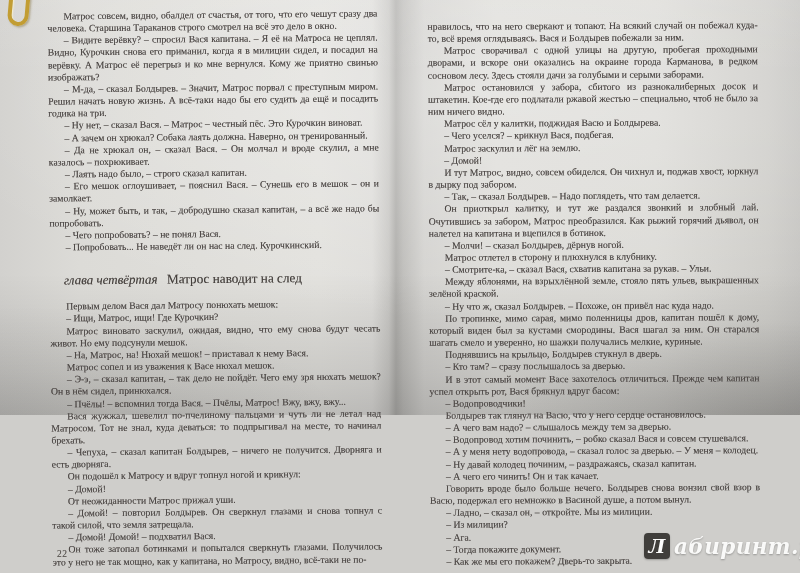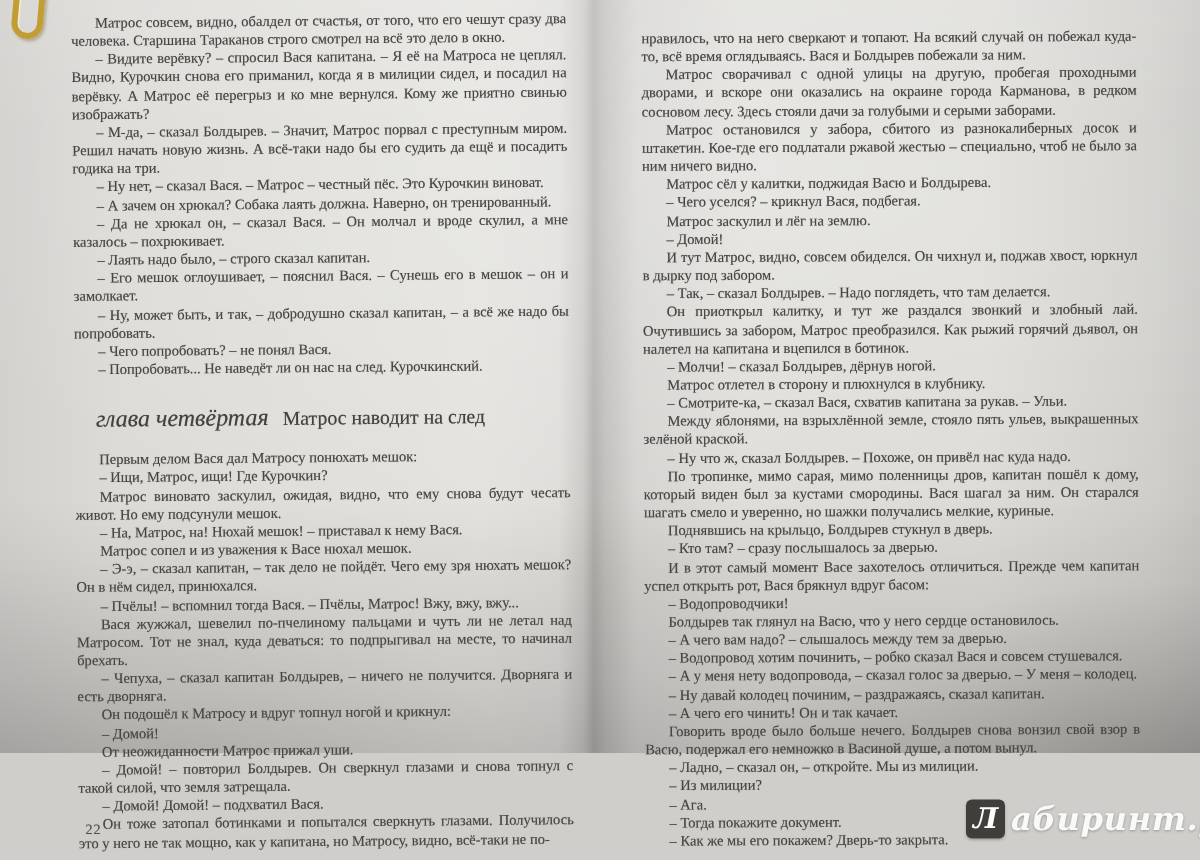--- a/index.html
+++ b/index.html
@@ -1,39 +1,39 @@
 <!DOCTYPE html>
 <html><head>
 <meta charset="utf-8">
 <style>
   html,body{margin:0;padding:0;}
   body{width:800px;height:573px;overflow:hidden;background:#cfcecb;}
   .photo{
-    position:relative;width:800px;height:502px;
+    position:relative;width:800px;height:415px;
     font-family:"Liberation Serif","DejaVu Serif",serif;
     background:
       radial-gradient(46% 34% at 97% 103%, rgba(30,28,26,0.20), rgba(30,28,26,0) 75%),
       radial-gradient(60% 45% at 2% 105%, rgba(30,28,26,0.10), rgba(30,28,26,0) 70%),
       linear-gradient(to bottom, rgba(255,255,255,0.10) 0%, rgba(255,255,255,0) 18%, rgba(0,0,0,0) 66%, rgba(0,0,0,0.10) 90%, rgba(0,0,0,0.16) 100%),
       radial-gradient(120% 90% at 63% 22%, rgba(255,255,255,0.30), rgba(255,255,255,0) 62%),
       linear-gradient(to right,
         #d2d1ce 0%, #dcdbd7 10%, #e2e1dd 40%, #dedddA 46.5%,
         #c9c8c5 48.6%, #aeadaa 49.5%, #bdbcb9 50.4%, #d3d2cf 53%,
         #dddcd8 62%, #dbdad6 82%, #cecdc9 96%, #c6c5c2 100%);
   }
   .page-text{
     position:absolute;color:#4a4543;font-size:9.7px;line-height:12.15px;
     text-align:justify;text-shadow:0 0 0.5px rgba(74,69,67,0.55);
   }
   .page-left{left:50px;top:9px;width:330px;transform:rotate(-0.55deg);}
   .page-right{left:429px;top:20px;width:330px;transform:rotate(-0.3deg);}
   p.para{margin:0;text-indent:16px;}
   p.para.ni{text-indent:0;}
   .chapter{margin:21px 0 13px 0;padding-left:14px;color:#45403d;color:#45403d;white-space:nowrap;}
-  .kicker{font-style:italic;font-size:16px;}
+  .kicker{font-style:italic;font-size:13px;}
   .title{font-size:13.2px;margin-left:7px;}
   .pagenum{
     position:absolute;left:57px;top:549px;font-size:9.5px;color:#57534f;
     letter-spacing:0.5px;text-shadow:0 0 0.5px rgba(87,83,79,0.5);text-align:right;
   }
   .clip{
     position:absolute;left:9px;top:-26px;width:13px;height:44px;
     border:4.5px solid #c29d33;border-radius:11px;transform:rotate(5deg);
     box-shadow:1.5px 1.5px 2px rgba(110,85,20,0.35), inset 1px 1px 1.5px rgba(255,246,205,0.85);
     background:transparent;

